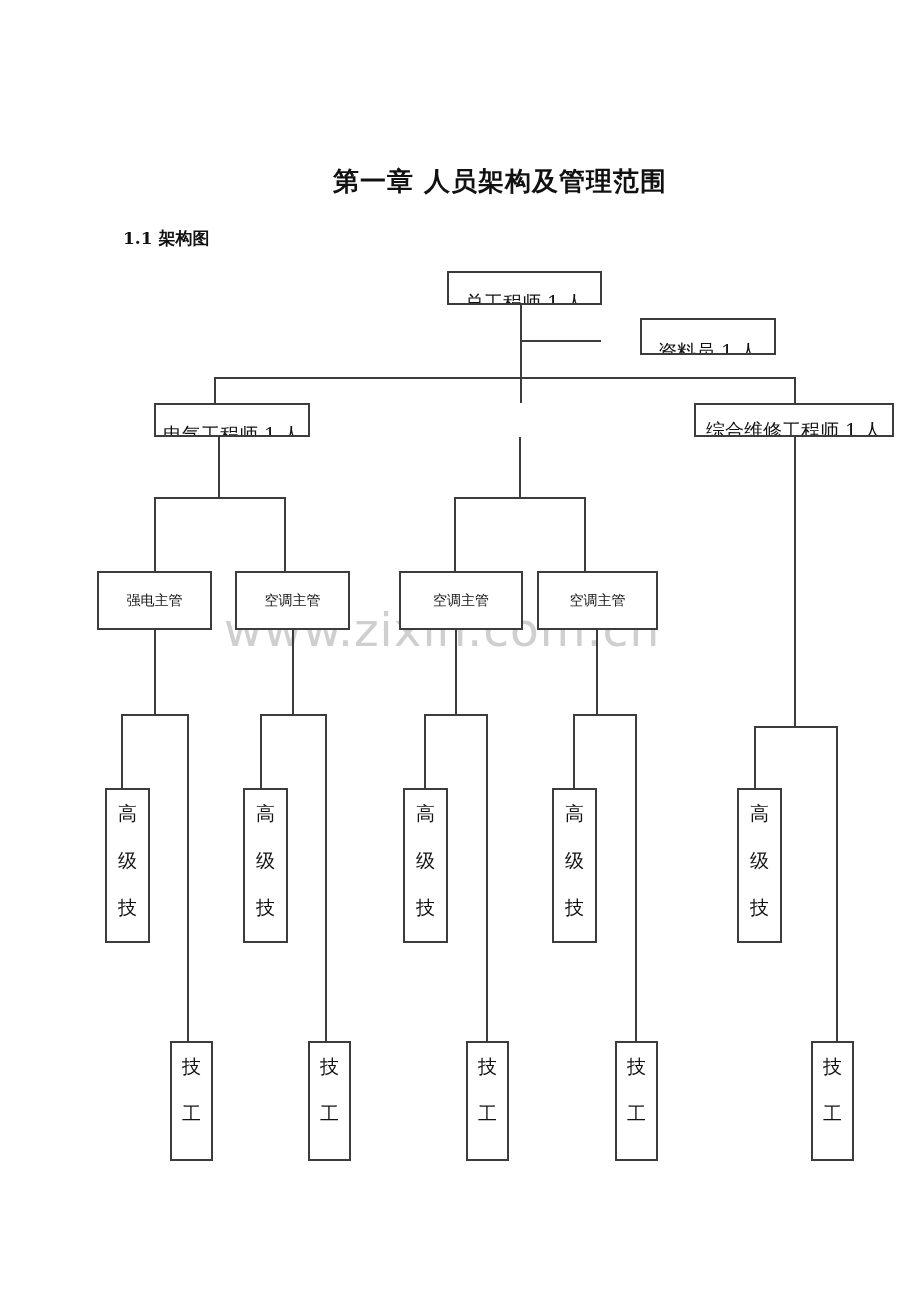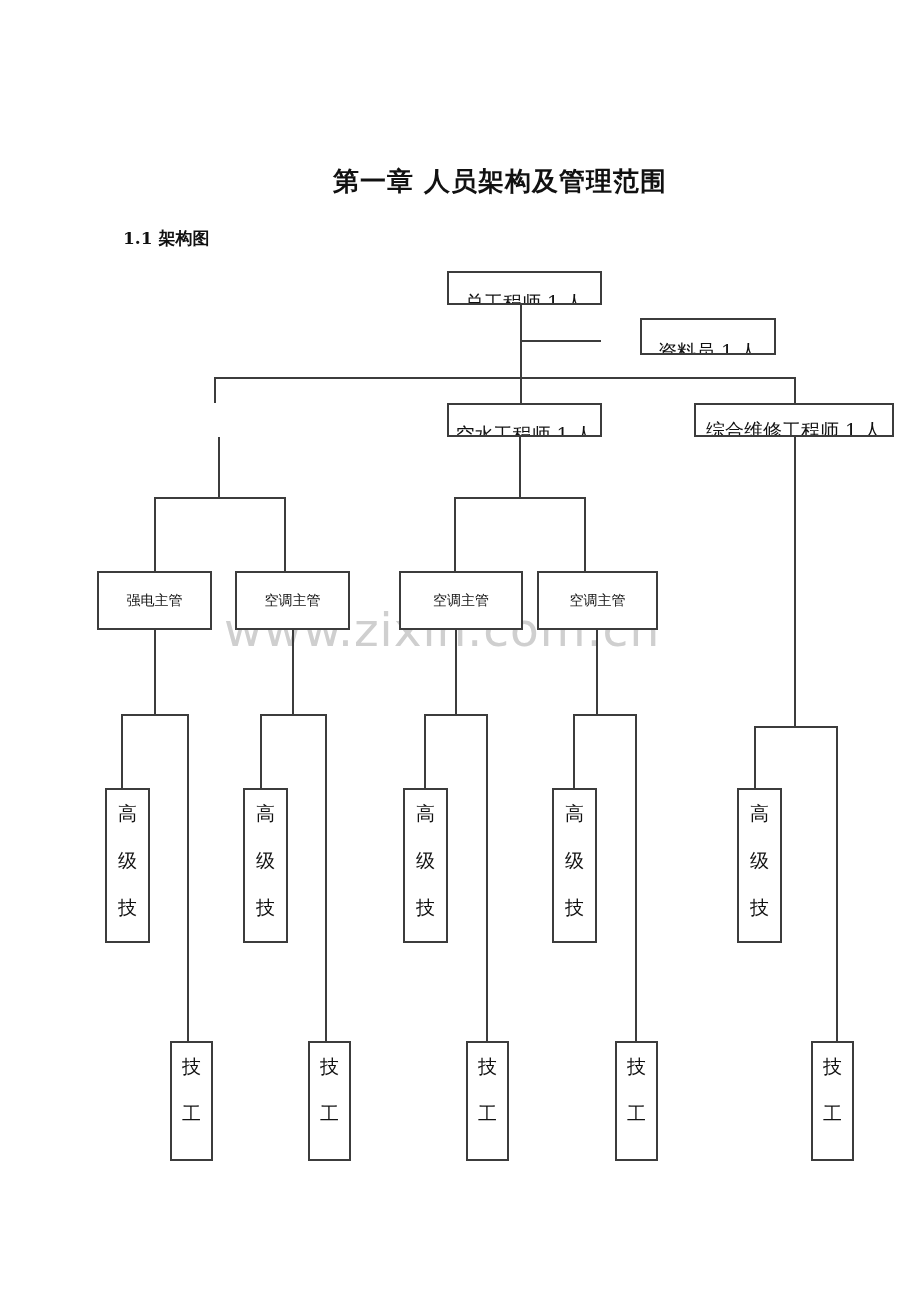--- a/index.html
+++ b/index.html
@@ -107,22 +107,22 @@
   <div class="vline" style="left:573px;top:714px;height:74px;"></div>
   <div class="vline" style="left:635px;top:714px;height:327px;"></div>
 
   <div class="node clipbox" style="left:447px;top:271px;width:155px;height:34px;">
     <span class="clip-label" style="top:20px;">总工程师 1 人</span>
   </div>
   <div class="node clipbox" style="left:600px;top:318px;width:136px;height:37px;margin-left:40px;">
     <span class="clip-label" style="top:22px;">资料员 1 人</span>
   </div>
 
-  <div class="node clipbox" style="left:447px;top:403px;width:155px;height:34px;">
-    <span class="clip-label" style="top:20px;">空水工程师 1 人</span>
+  <div class="node clipbox" style="left:154px;top:403px;width:156px;height:34px;">
+    <span class="clip-label" style="top:20px;">电气工程师 1 人</span>
   </div>
   <div class="node clipbox" style="left:694px;top:403px;width:200px;height:34px;">
     <span class="clip-label" style="top:16px;">综合维修工程师 1 人</span>
   </div>
 
   <div class="node center-label" style="left:97px;top:571px;width:115px;height:59px;">强电主管</div>
   <div class="node center-label" style="left:235px;top:571px;width:115px;height:59px;">空调主管</div>
   <div class="node center-label" style="left:399px;top:571px;width:124px;height:59px;">空调主管</div>
   <div class="node center-label" style="left:537px;top:571px;width:121px;height:59px;">空调主管</div>
 

